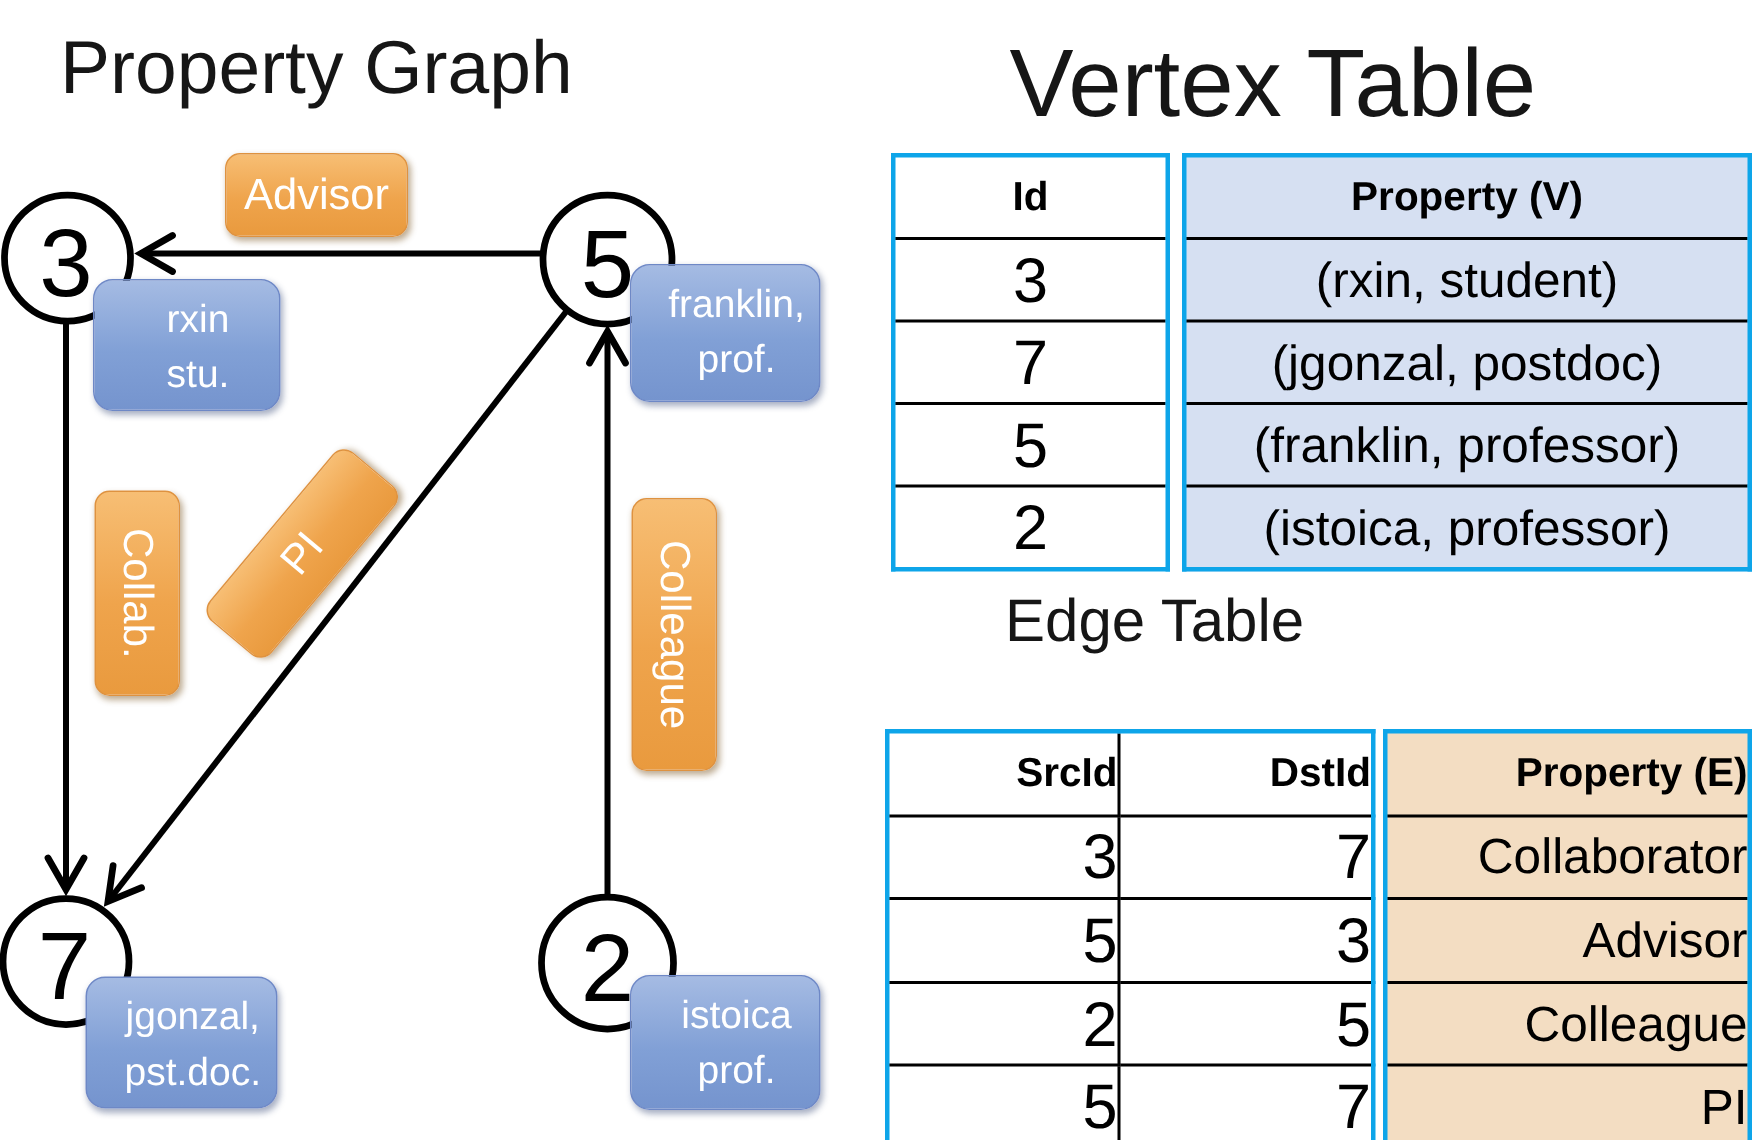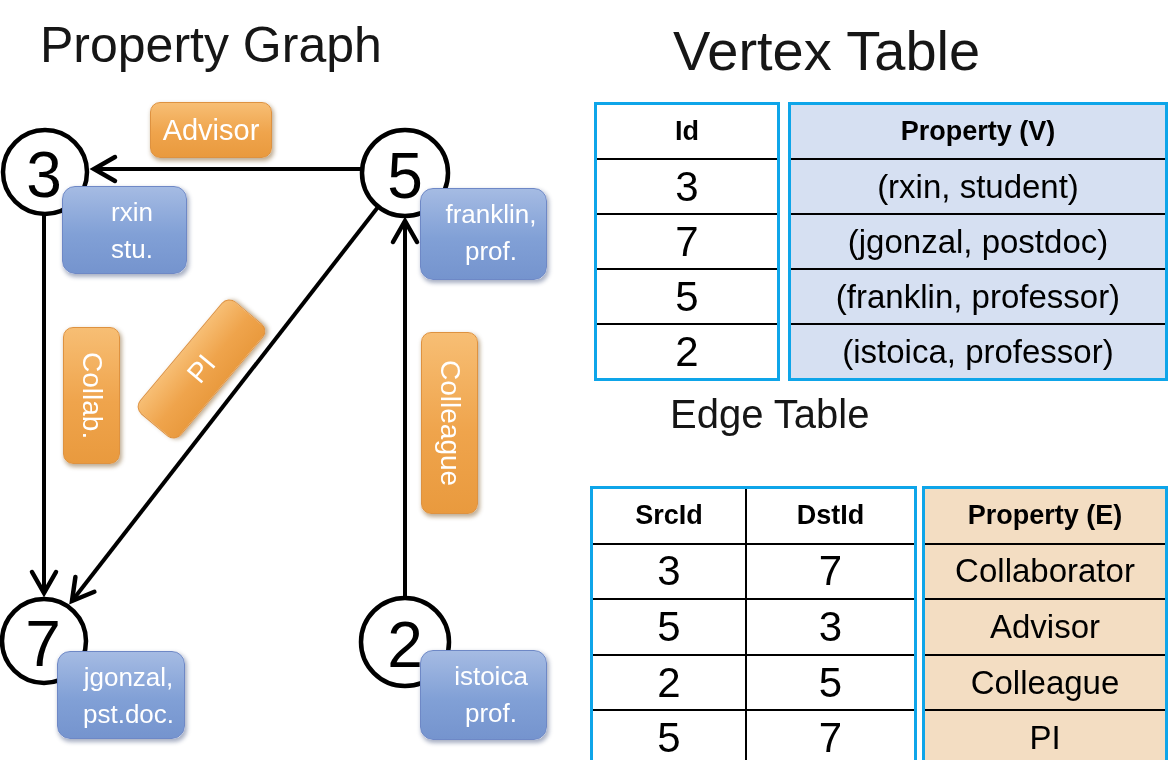--- a/index.html
+++ b/index.html
@@ -5,21 +5,21 @@
   html,body { margin:0; padding:0; background:#ffffff; }
   .canvas {
     position:relative; width:1170px; height:760px; background:#ffffff;
     font-family:"Liberation Sans", sans-serif; overflow:hidden;
   }
   .big-title {
     position:absolute; font-weight:300; color:#161616;
     text-align:left; white-space:nowrap; letter-spacing:0px;
   }
   #title-graph  { left:40px;  top:16px; width:440px; font-size:50px; }
-  #title-vertex { left:673px; top:18px; width:330px; font-size:56px; }
+  #title-vertex { left:673px; top:18px; width:330px; font-size:64px; }
   #title-edge   { left:670px; top:392px; width:330px; font-size:40px; }
 
   svg.graph-layer { position:absolute; left:0; top:0; }
 
   .obox {
     position:absolute; border-radius:10px; color:#fff;
     background:linear-gradient(180deg,#F7BE74 0%,#EFA44C 55%,#E99A3E 100%);
     border:1px solid #DE9240;
     box-shadow:1.5px 2.5px 4px rgba(110,70,15,0.45);
     display:flex; align-items:center; justify-content:center;
@@ -34,21 +34,21 @@
   .bbox {
     position:absolute; border-radius:13px; color:#fff;
     background:linear-gradient(180deg,#A5BBE3 0%,#81A0D6 55%,#7594CE 100%);
     border:1px solid #6E88C6;
     box-shadow:1.5px 2.5px 4px rgba(35,55,105,0.4);
     font-size:26px; line-height:37px; padding:7px 0 0 15px;
     box-sizing:border-box;
     text-align:center;
   }
   #rxin-box     { left:62px;  top:186px; width:125px; height:88px; }
-  #franklin-box { left:420px; top:188px; width:127px; height:92px; }
+  #franklin-box { left:420px; top:176px; width:127px; height:92px; }
   #jgonzal-box  { left:57px;  top:651px; width:128px; height:88px; }
   #istoica-box  { left:420px; top:650px; width:127px; height:90px; }
 
   table.data-table {
     position:absolute; border-collapse:collapse; table-layout:fixed;
     color:#000;
   }
   table.data-table td {
     border:2.5px solid #000; text-align:center; vertical-align:middle;
     overflow:hidden; white-space:nowrap; padding:0;
@@ -57,21 +57,21 @@
   td.hdr  { font-weight:bold; font-size:27px; }
   td.num  { font-size:42px; font-weight:300; }
   td.prop { font-size:33px; font-weight:300; }
 
   #vertex-id-table   { left:594px; top:102px; width:186px; background:#fff; }
   #vertex-prop-table { left:788px; top:102px; width:380px; background:#D6E0F2; }
   #vertex-id-table td, #vertex-prop-table td { height:53px; }
 
   #edge-src-table  { left:590px; top:486px; width:327px; background:#fff; }
   #edge-prop-table { left:922px; top:486px; width:246px; background:#F3DDC2; }
-  #edge-src-table td, #edge-prop-table td { height:53.6px; }
+  #edge-src-table td, #edge-prop-table td { height:53.6px;text-align:right; }
 
   circle.node { fill:#ffffff; stroke:#000000; stroke-width:4.5; }
   line.edge   { stroke:#000000; stroke-width:4; }
   text.node-digit {
     font-family:"Liberation Sans", sans-serif; font-size:64px; font-weight:300;
     fill:#000; text-anchor:middle; dominant-baseline:central;
   }
 </style>
 </head>
 <body>

